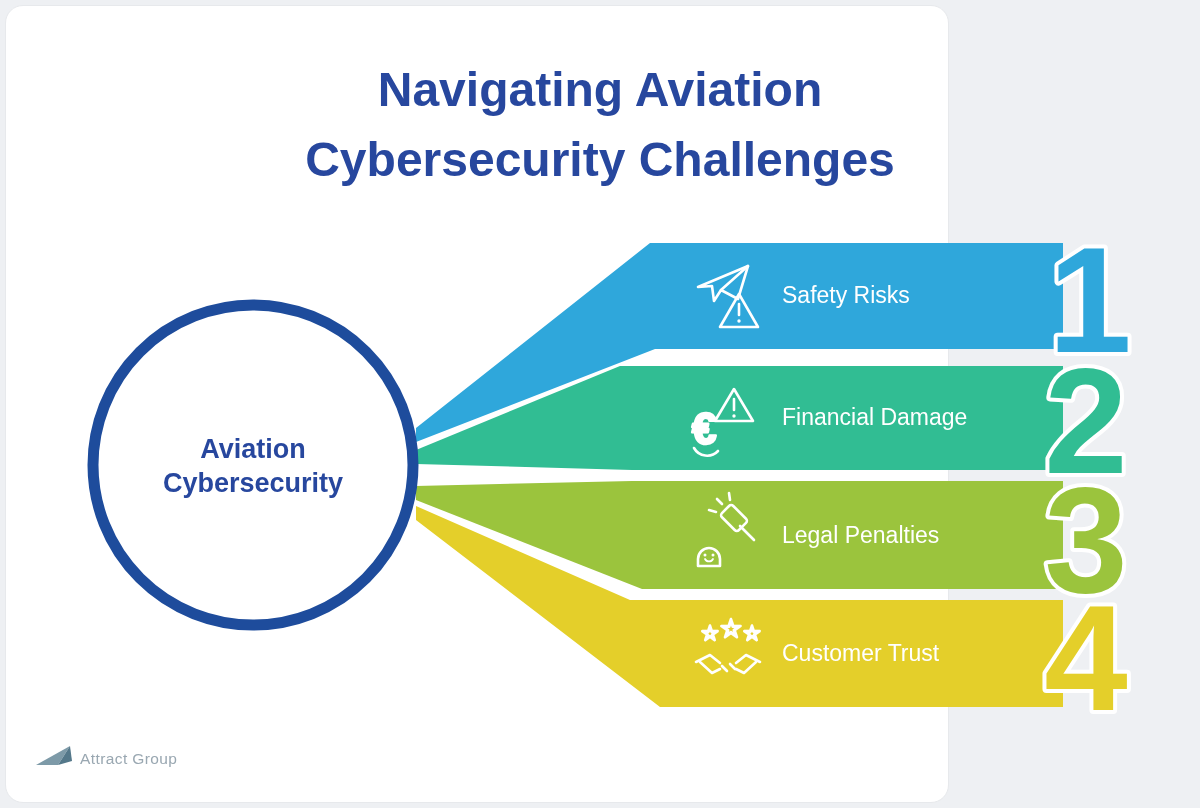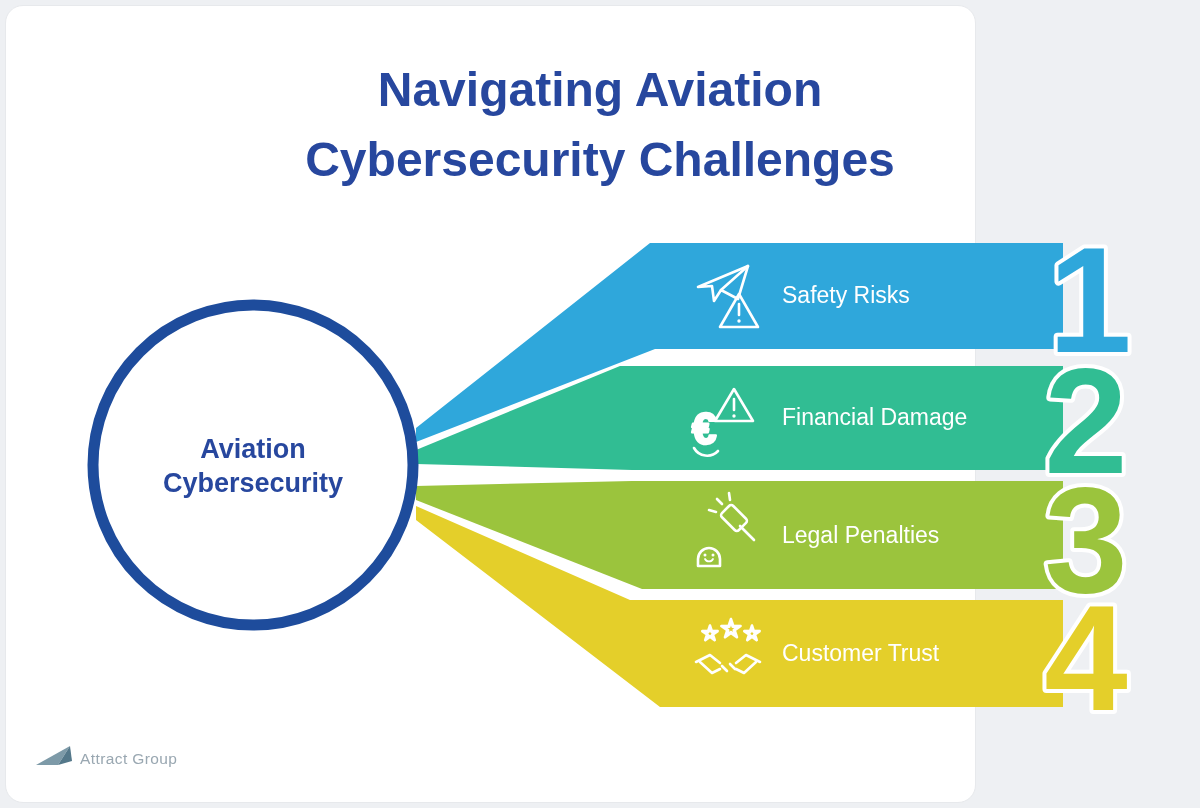--- a/index.html
+++ b/index.html
@@ -1,21 +1,21 @@
 <!DOCTYPE html>
 <html><head>
 <meta charset="utf-8">
 <style>
   html,body{margin:0;padding:0;}
   body{
     width:1200px;height:808px;overflow:hidden;
     background:#eef0f3;
     font-family:"Liberation Sans","DejaVu Sans",sans-serif;
   }
-  .stage{position:relative;width:954px;height:808px;padding-left:27px;}
+  .stage{position:relative;width:954px;height:808px;}
   .card{
     position:absolute;inset:5px;background:#ffffff;
     border-radius:18px;border:1px solid #e7e9ec;
   }
   svg{position:absolute;left:0;top:0;}
   .title-line{font-weight:700;font-size:48px;}
   .hub-label{font-weight:700;font-size:27px;}
   .band-label{font-weight:400;font-size:23px;}
   .num{
     font-weight:700;font-size:150px;

